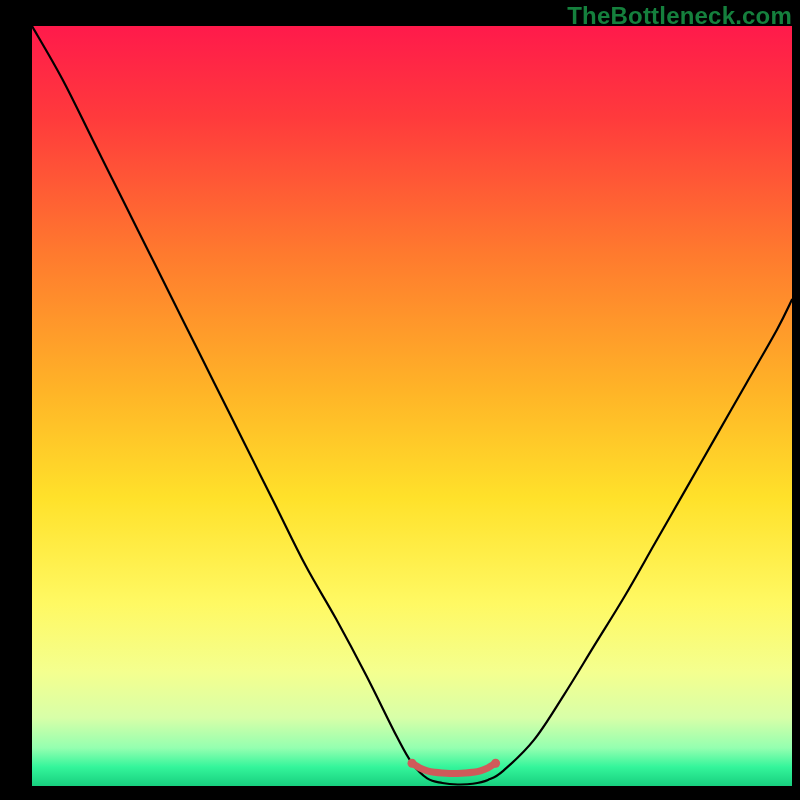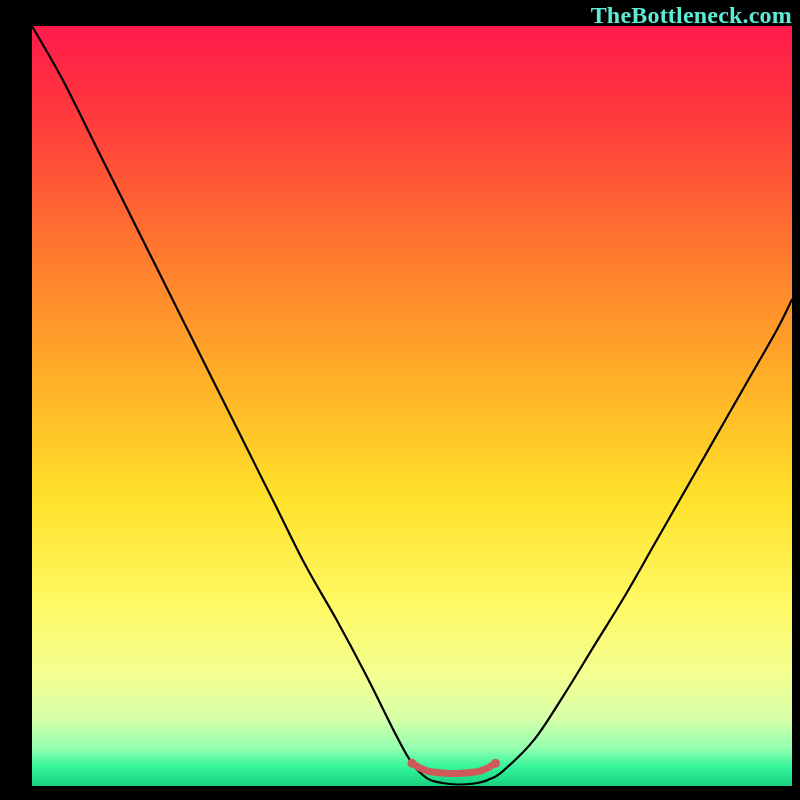--- a/index.html
+++ b/index.html
@@ -15,24 +15,24 @@
     left: 32px;
     top: 26px;
     width: 760px;
     height: 760px;
     background: #000;
   }
   .watermark {
     position: absolute;
     top: 2px;
     right: 8px;
-    font-family: Liberation Serif, serif;
+    font-family: Liberation Sans, sans-serif;
     font-size: 24px;
     font-weight: bold;
-    color: #5eead4;
+    color: #15803d;
     letter-spacing: 0.2px;
     z-index: 20;
   }
   .plot {
     position: absolute;
     left: 0;
     top: 0;
     width: 760px;
     height: 760px;
   }

